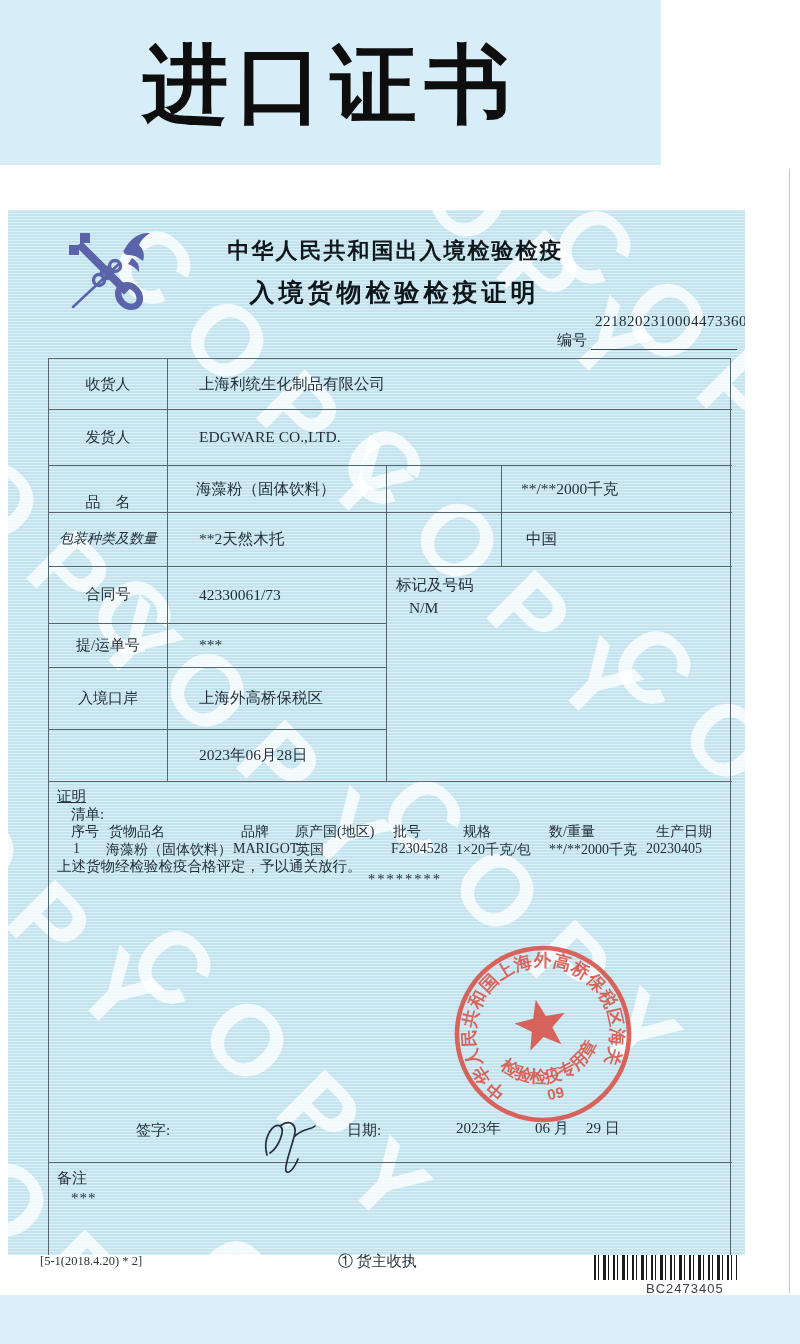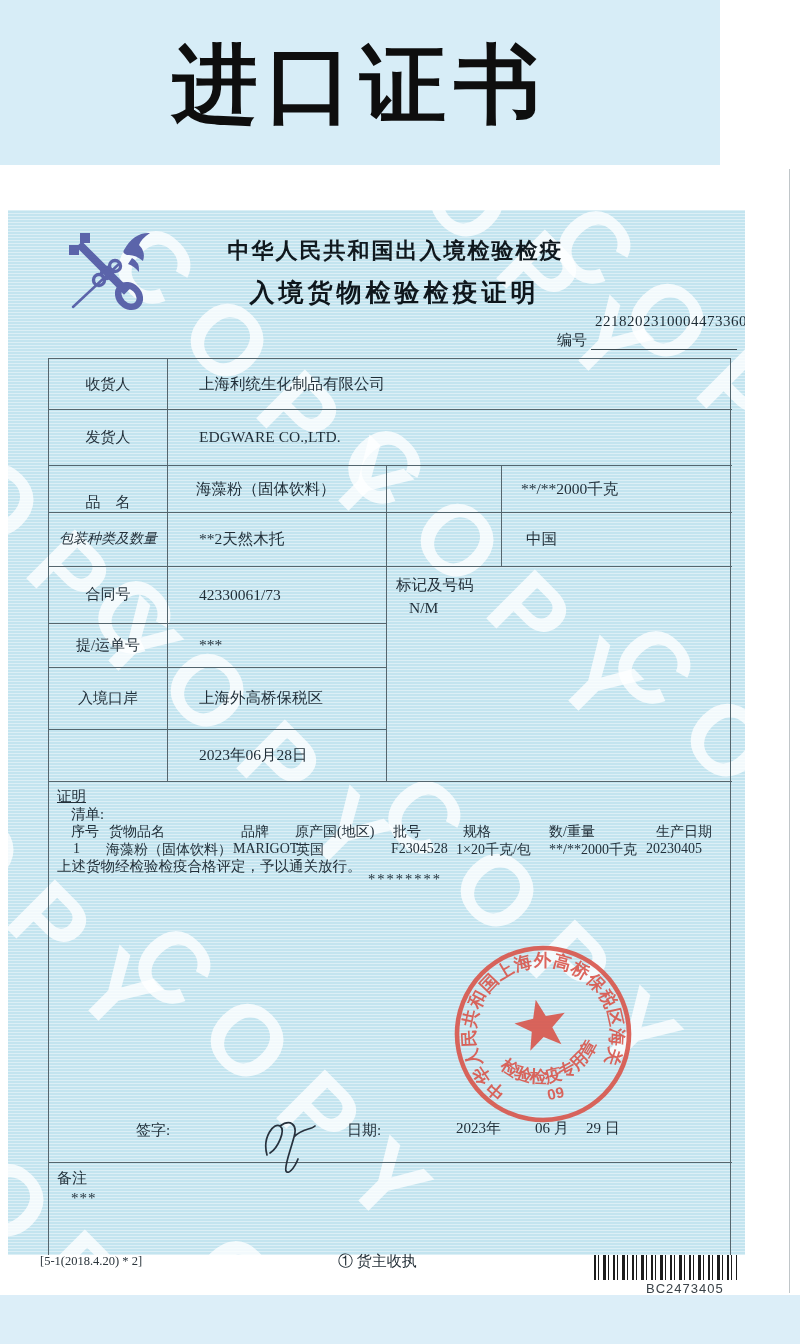--- a/index.html
+++ b/index.html
@@ -1,21 +1,21 @@
 <!DOCTYPE html>
 <html><head>
 <meta charset="utf-8">
 <style>
   * { margin:0; padding:0; box-sizing:border-box; }
   html,body { width:800px; }
   body { width:800px; height:1344px; position:relative; background:#ffffff;
          font-family:"Liberation Serif", serif; color:#22313b; overflow:hidden; }
 
   
-  .band-top { position:absolute; left:0; top:0; width:720px; height:165px; background:#d7edf7;
+  .band-top { position:absolute; left:0; top:0; width:661px; height:165px; background:#d7edf7;
               display:flex; align-items:center; justify-content:center; }
   .page-title { font-family:"Liberation Sans", sans-serif; font-weight:900; font-size:86px;
                 letter-spacing:8px; color:#0e0e0e; padding-top:6px; }
   .band-bottom { position:absolute; left:0; top:1295px; width:800px; height:49px; background:#dceef8; }
 
   
   .photo { position:absolute; left:0; top:165px; width:800px; height:1130px; background:#ffffff; }
   .scan-edge { position:absolute; left:789px; top:4px; width:1px; height:1124px; background:#c0c6c9; }
 
   .paper { position:absolute; left:8px; top:45px; width:737px; height:1045px;

